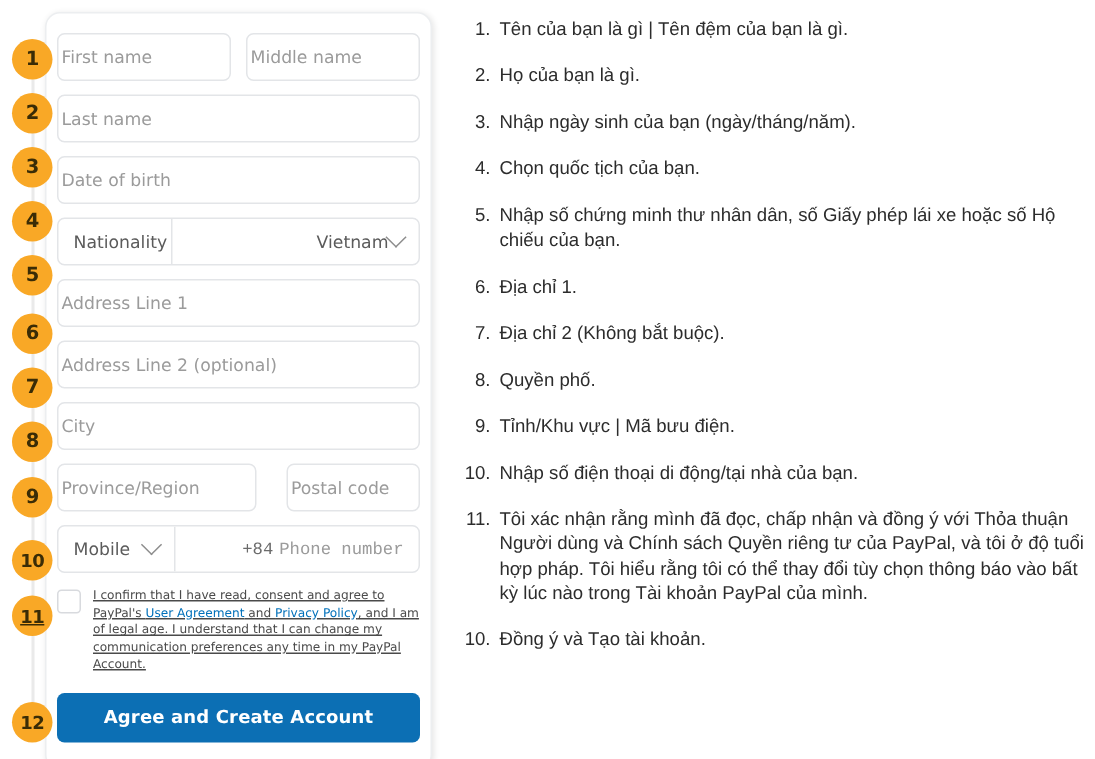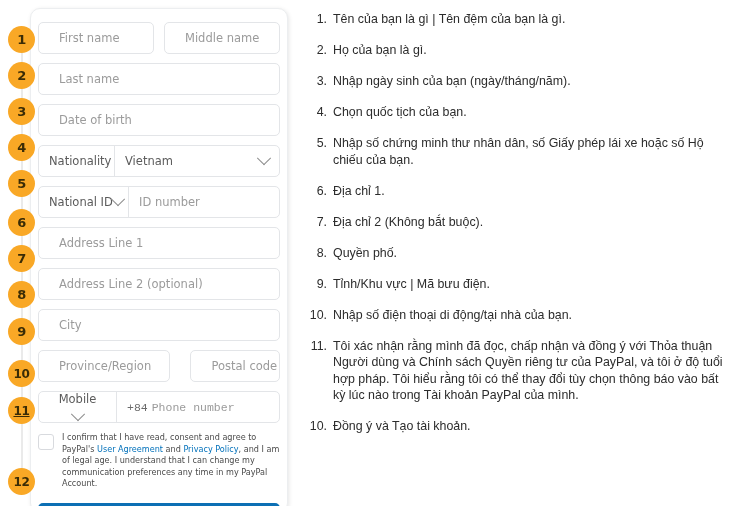--- a/index.html
+++ b/index.html
@@ -88,21 +88,21 @@
   }
 
   .field {
     border: 1px solid #e3e5e8;
     border-radius: 5px;
     background: #ffffff;
     height: 32px;
     box-sizing: border-box;
     display: flex;
     align-items: center;
-    padding: 0 20px;
+    padding: 0 2px;
     font-size: 11.5px;
     color: #9b9b9b;
     font-family: "DejaVu Sans", sans-serif;
     overflow: hidden;
     white-space: nowrap;
   }
   .field.full   { width: 242px; }
   .field.half-l { width: 116px; margin-right: 10px; }
   .field.half-r { width: 116px; }
   .field.prov   { width: 139px; margin-right: 20px; }
@@ -128,25 +128,25 @@
     font-family: "DejaVu Sans", sans-serif;
     padding: 0 10px;
     white-space: nowrap;
   }
   .combo .seg-label {
     color: #5b5b5b;
     border-right: 1px solid #e3e5e8;
   }
   .combo .seg-label.nat  { width: 76px; }
   .combo .seg-label.idt  { width: 90px; justify-content: space-between; }
-  .combo .seg-label.mob  { width: 78px; justify-content: space-between; flex-direction: column; }
+  .combo .seg-label.mob  { width: 78px; justify-content: space-between; }
   .combo .seg-value {
     flex: 1;
     color: #5b5b5b;
-    justify-content: space-between;
+    justify-content: flex-end;
   }
   .combo .seg-value.ph {
     color: #9b9b9b;
   }
   .combo .seg-value .val { color: #5b5b5b; }
   .cc { color: #6b6b6b; margin-right: 4px; }
 
   .chev {
     display: inline-block;
     width: 9px;
@@ -171,20 +171,21 @@
     border-radius: 3px;
     background: #fff;
     margin-right: 8px;
     margin-top: 2px;
   }
   .consent-text {
     font-size: 8.1px;
     line-height: 11.6px;
     color: #4a4a4a;
     font-family: "DejaVu Sans", sans-serif;
+    text-decoration: underline;
   }
   .consent-text .lnk {
     color: #0070ba;
   }
 
   .cta {
     margin-top: 13px;
     width: 242px;
     height: 33px;
     background: #0c6fb4;
@@ -272,29 +273,20 @@
       <div class="row">
         <div class="combo">
           <div class="seg seg-label nat">Nationality</div>
           <div class="seg seg-value">
             <span class="val">Vietnam</span>
             <span class="chev"></span>
           </div>
         </div>
       </div>
 
-      <div class="row">
-        <div class="combo">
-          <div class="seg seg-label idt">
-            <span>National ID</span>
-            <span class="chev"></span>
-          </div>
-          <div class="seg seg-value ph">ID number</div>
-        </div>
-      </div>
 
       <div class="row">
         <div class="field full">Address Line 1</div>
       </div>
 
       <div class="row">
         <div class="field full">Address Line 2 (optional)</div>
       </div>
 
       <div class="row">

